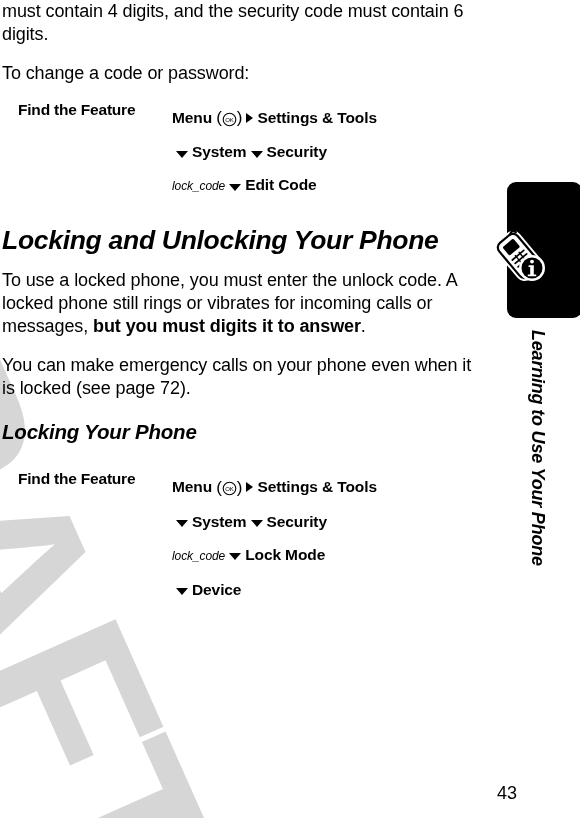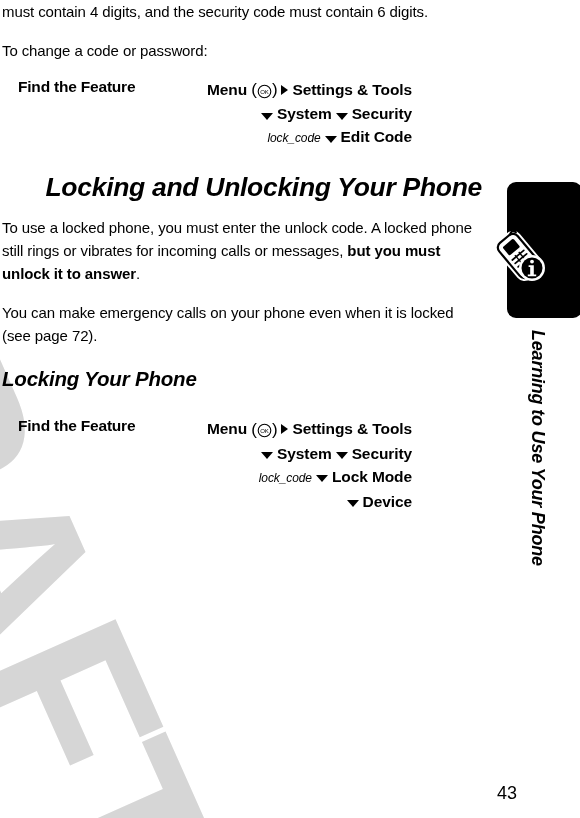--- a/index.html
+++ b/index.html
@@ -49,36 +49,35 @@
   
   #content {
     position: absolute;
     left: 2px;
     top: 0;
     width: 480px;
     z-index: 2;
   }
 
   p.body {
-    font-size: 15px;
+    font-size: 18px;
     line-height: 23px;
     margin: 0 0 16px 0;
     font-stretch: condensed;
     letter-spacing: -0.1px;
   }
   p.body b { font-weight: bold; }
 
   h1.section {
     font-size: 26.5px;
     line-height: 30px;
     font-weight: bold;
     font-style: italic;
     margin: 22px 0 14px 0;
     letter-spacing: -0.3px;
-    text-align: right;
   }
   h2.subsection {
     font-size: 20.5px;
     line-height: 24px;
     font-weight: bold;
     font-style: italic;
     margin: 20px 0 26px 0;
     letter-spacing: -0.2px;
   }
 
@@ -92,25 +91,25 @@
     position: absolute;
     left: 16px;
     top: 0;
     font-size: 15.5px;
     font-weight: bold;
     letter-spacing: -0.2px;
     white-space: nowrap;
   }
   .fft-path {
     margin-left: 170px;
-    text-align: right;
+    text-align: left;
     padding-right: 70px;
     font-size: 15.5px;
     font-weight: bold;
-    line-height: 23px;
+    line-height: 33px;
     letter-spacing: -0.1px;
   }
   .fft-line { white-space: nowrap; }
   .fft-var {
     font-style: italic;
     font-weight: normal;
     font-size: 12px;
   }
   .arrow-r, .arrow-d {
     display: inline-block;
@@ -259,21 +258,21 @@
                 <text x="7.5" y="10.1" font-size="6" font-family="Liberation Sans, sans-serif" text-anchor="middle" fill="#000">OK</text>
               </svg><span class="par">)</span></span><span class="arrow-r"></span><span>Settings &amp; Tools</span></div>
         <div class="fft-line"><span class="arrow-d"></span><span>System</span><span class="arrow-d"></span><span>Security</span></div>
         <div class="fft-line"><span class="fft-var">lock_code</span><span class="arrow-d"></span><span>Edit Code</span></div>
       </div>
     </div>
 
     <h1 class="section">Locking and Unlocking Your Phone</h1>
 
 
-    <p class="body"><span>To use a locked phone, you must enter the unlock code. A locked phone still rings or vibrates for incoming calls or messages, </span><b>but you must unlock it to answer</b><span>.</span></p>
+    <p class="body"><span>To use a locked phone, you must enter the unlock code. A locked phone still rings or vibrates for incoming calls or messages, </span><b>but you must digits it to answer</b><span>.</span></p>
 
     <p class="body">You can make emergency calls on your phone even when it is locked (see page 72).</p>
 
     <h2 class="subsection">Locking Your Phone</h2>
 
     <div class="fft">
       <div class="fft-label">Find the Feature</div>
       <div class="fft-path">
         <div class="fft-line"><span>Menu</span><span class="okkey">&nbsp;<span class="par">(</span><svg width="15" height="15" viewBox="0 0 15 15" style="vertical-align:middle">
                 <circle cx="7.5" cy="7.5" r="6.3" fill="none" stroke="#000" stroke-width="1.1"></circle>

